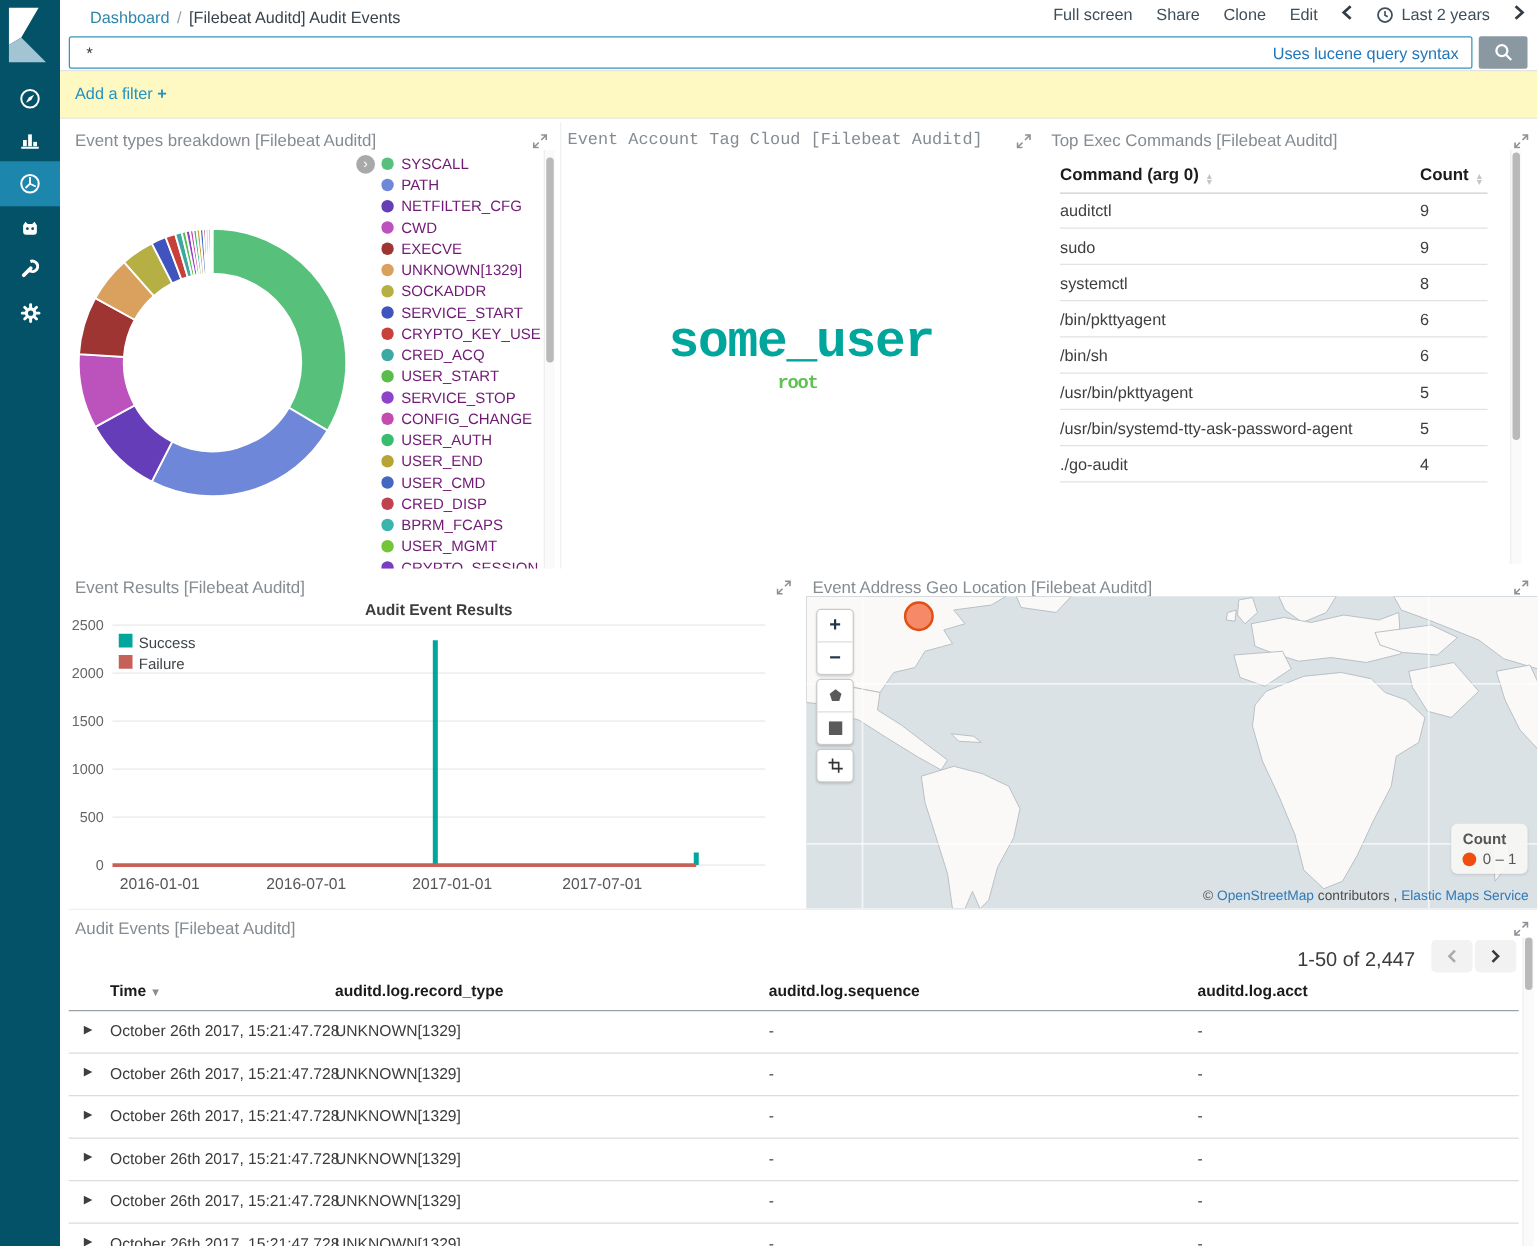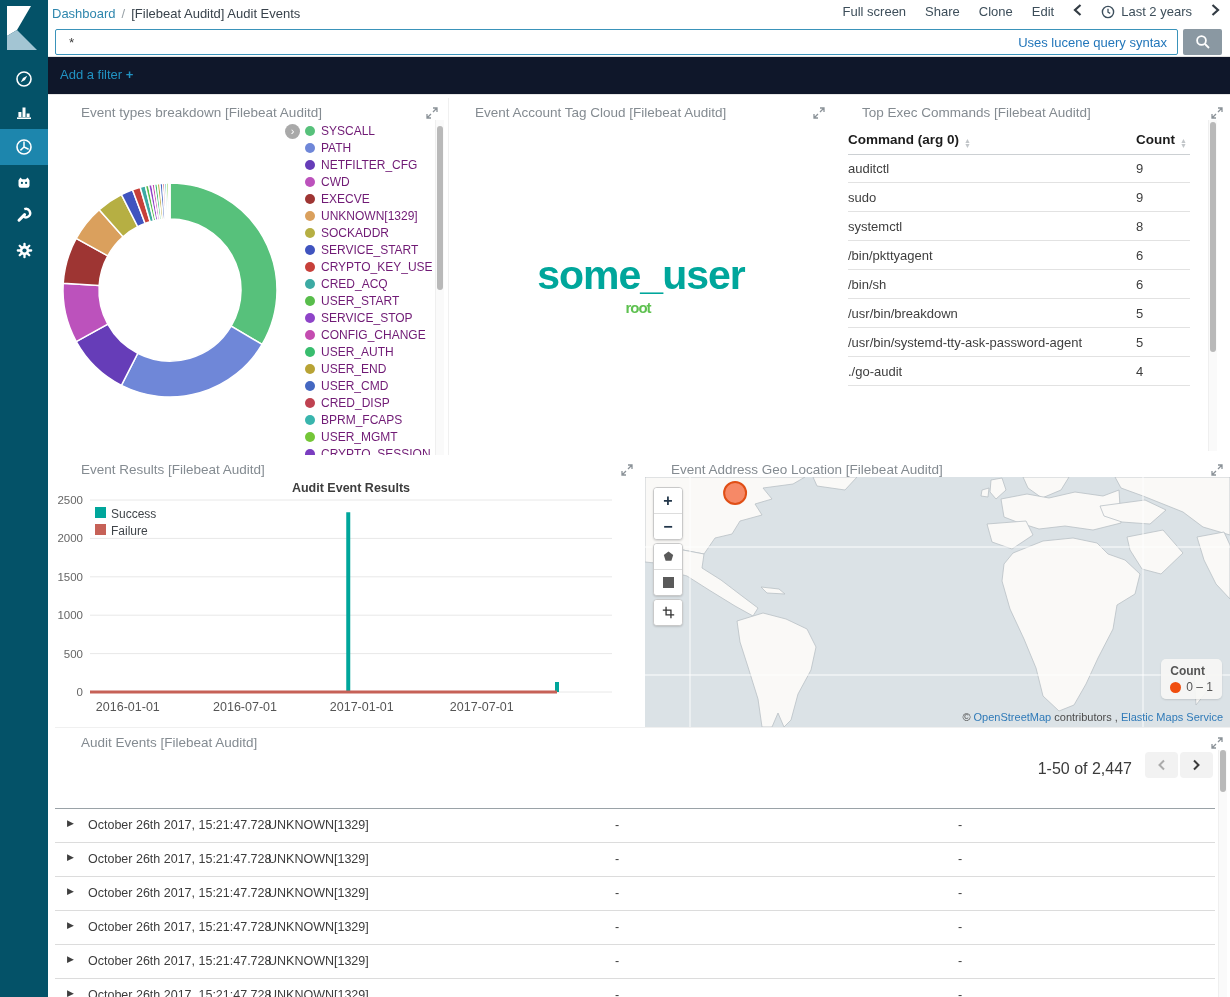--- a/index.html
+++ b/index.html
@@ -9,54 +9,54 @@
 
   
   .sidebar{position:absolute;left:0;top:0;bottom:0;width:48px;background:#045268;z-index:30;}
   .logo{position:absolute;top:6px;left:7px;width:34px;height:44px;cursor:pointer;}
   .nav-btn{position:absolute;left:0;width:48px;height:36px;display:flex;align-items:center;justify-content:center;cursor:pointer;}
   .nav-btn.active{background:#1d86ad;}
   .nav-discover{top:61px}.nav-visualize{top:94px}.nav-dashboard{top:129px}
   .nav-timelion{top:165px}.nav-devtools{top:197px}.nav-management{top:232px}
 
   
-  .topbar{position:absolute;left:40px;right:0;top:0;height:27px;background:#fff;z-index:20;}
+  .topbar{position:absolute;left:60px;right:0;top:0;height:27px;background:#fff;z-index:20;}
   .breadcrumb{position:absolute;left:12px;top:6px;font-size:13px;}
   .breadcrumb .bc-root{color:#2e86ad;cursor:pointer;}
   .breadcrumb .bc-sep{color:#97a0a6;margin:0 6px;}
   .breadcrumb .bc-cur{color:#39434c;}
   .nav-actions{position:absolute;right:10px;top:4px;display:flex;align-items:center;gap:19px;font-size:13px;color:#3d4e5a;}
   .nav-actions .act{cursor:pointer;}
   .tp{display:flex;align-items:center;gap:6px;}
 
   
   .querybar{position:absolute;left:55px;top:29px;width:1167px;height:26px;z-index:20;}
   .query-box{position:absolute;left:0;right:44px;top:0;bottom:0;border:1px solid #3a93ba;border-radius:2px;
              display:flex;align-items:center;background:#fff;}
   .query-input{flex:1;border:0;outline:0;padding:0 0 0 13px;font-size:13.5px;color:#3c3c3c;
                font-family:"Liberation Sans","DejaVu Sans",sans-serif;background:transparent;}
   .query-hint{font-size:13px;color:#2276ba;padding-right:10px;white-space:nowrap;cursor:pointer;}
   .search-btn{position:absolute;right:0;top:0;width:39px;height:26px;background:#8a98a2;border:0;border-radius:2px;
               display:flex;align-items:center;justify-content:center;cursor:pointer;}
 
   
-  .filterbar{position:absolute;left:48px;right:0;top:56px;height:37px;background:#0f172a;
+  .filterbar{position:absolute;left:48px;right:0;top:56px;height:37px;background:#fef9c3;
              border-top:1px solid #e3e3e3;border-bottom:1px solid #e7e7e7;z-index:10;}
   .add-filter{position:absolute;left:12px;top:10px;font-size:13px;color:#2193c2;cursor:pointer;}
   .add-filter b{font-weight:bold;}
 
   
   .panel{position:absolute;background:#fff;}
   .p1{left:55px;top:98px;width:390px;height:357px;}
-  .p2{left:448px;top:98px;width:383px;height:357px;border-left:1px solid #f0f0f0;}
+  .p2{left:448px;top:98px;width:383px;height:357px;border-left:1px solid #f0f0f0;font-family:Liberation Mono, monospace;}
   .p3{left:836px;top:98px;width:394px;height:357px;}
   .p4{left:55px;top:455px;width:585px;height:272px;}
   .p5{left:645px;top:455px;width:585px;height:272px;}
   .p6{left:55px;top:727px;width:1175px;height:270px;border-top:1px solid #f0f0f0;}
-  .panel-title{position:absolute;left:5px;top:7px;font-size:13.5px;color:#848b91;white-space:nowrap;margin-left:21px;}
+  .panel-title{position:absolute;left:5px;top:7px;font-size:13.5px;color:#848b91;white-space:nowrap;}
   .expand{position:absolute;right:7px;top:9px;cursor:pointer;line-height:0;}
 
   
   #donutSvg{position:absolute;left:-5px;top:72px;}
   .pie-legend{position:absolute;left:250px;top:24px;width:128px;height:333px;overflow:hidden;}
   .pl-item{display:flex;align-items:center;height:17px;font-size:12px;color:#701a75;cursor:pointer;white-space:nowrap;}
   .pl-dot{width:10px;height:10px;border-radius:50%;margin-right:6px;flex:0 0 10px;}
   .legend-toggle{position:absolute;left:230px;top:26px;width:15px;height:15px;border-radius:50%;background:#a9a9a9;
                  color:#fff;font-size:11px;line-height:14px;text-align:center;cursor:pointer;}
   .vscroll{position:absolute;width:8px;background:#fafafa;border-left:1px solid #efefef;}
@@ -388,21 +388,21 @@
         </div>
         <div class="cmd-row">
           <span>/bin/pkttyagent</span>
           <span class="cval">6</span>
         </div>
         <div class="cmd-row">
           <span>/bin/sh</span>
           <span class="cval">6</span>
         </div>
         <div class="cmd-row">
-          <span>/usr/bin/breakdown</span>
+          <span>/usr/bin/pkttyagent</span>
           <span class="cval">5</span>
         </div>
         <div class="cmd-row">
           <span>/usr/bin/systemd-tty-ask-password-agent</span>
           <span class="cval">5</span>
         </div>
         <div class="cmd-row">
           <span>./go-audit</span>
           <span class="cval">4</span>
         </div>
@@ -531,20 +531,26 @@
     <button class="pg-btn pg-prev">
       <svg width="9" height="12" viewBox="0 0 9 12">
           <path d="M7 1.5 L2.5 6 L7 10.5" stroke="#ababab" stroke-width="2" fill="none"></path>
         </svg>
     </button>
     <button class="pg-btn pg-next">
       <svg width="9" height="12" viewBox="0 0 9 12">
           <path d="M2 1.5 L6.5 6 L2 10.5" stroke="#3b3b3b" stroke-width="2" fill="none"></path>
         </svg>
     </button>
+    <div class="au-head">
+      <span class="hc c-time"><span>Time</span><span class="sort-down">▼</span></span>
+      <span class="hc c-rt">auditd.log.record_type</span>
+      <span class="hc c-seq">auditd.log.sequence</span>
+      <span class="hc c-acct">auditd.log.acct</span>
+    </div>
     <div class="au-head-line"></div>
     <div class="au-rows" id="auRows">
         <div class="au-row">
           <span class="rc c-caret caret">▶</span>
           <span class="rc c-time">October 26th 2017, 15:21:47.728</span>
           <span class="rc c-rt">UNKNOWN[1329]</span>
           <span class="rc c-seq">-</span>
           <span class="rc c-acct">-</span>
         </div>
         <div class="au-row">

